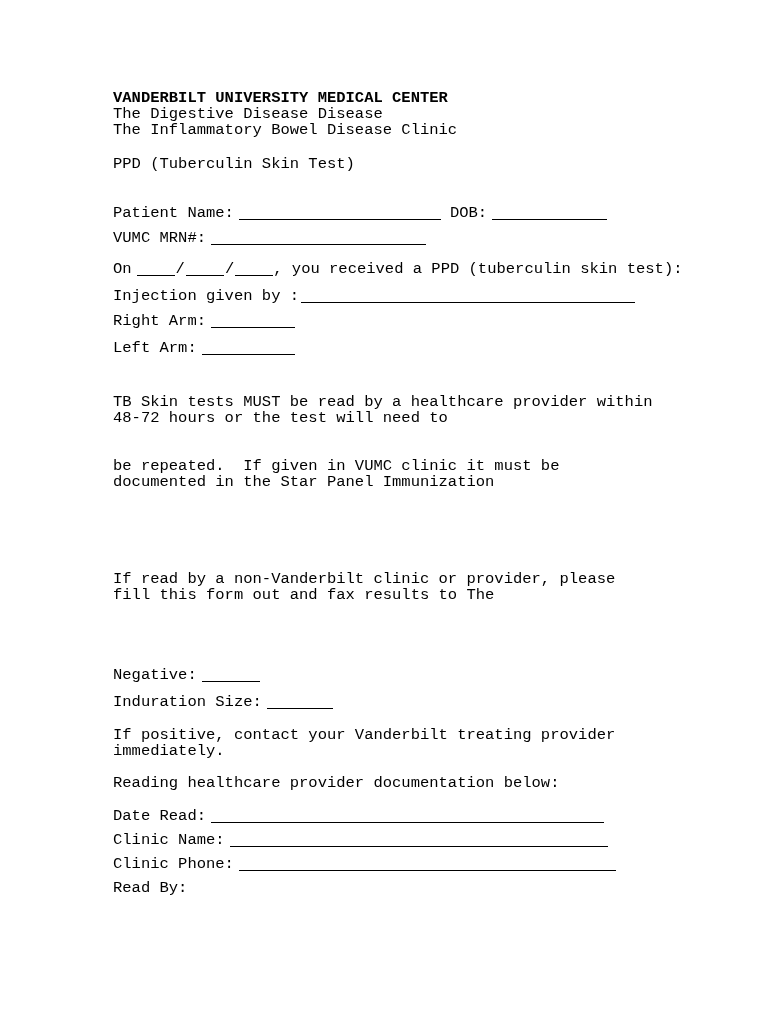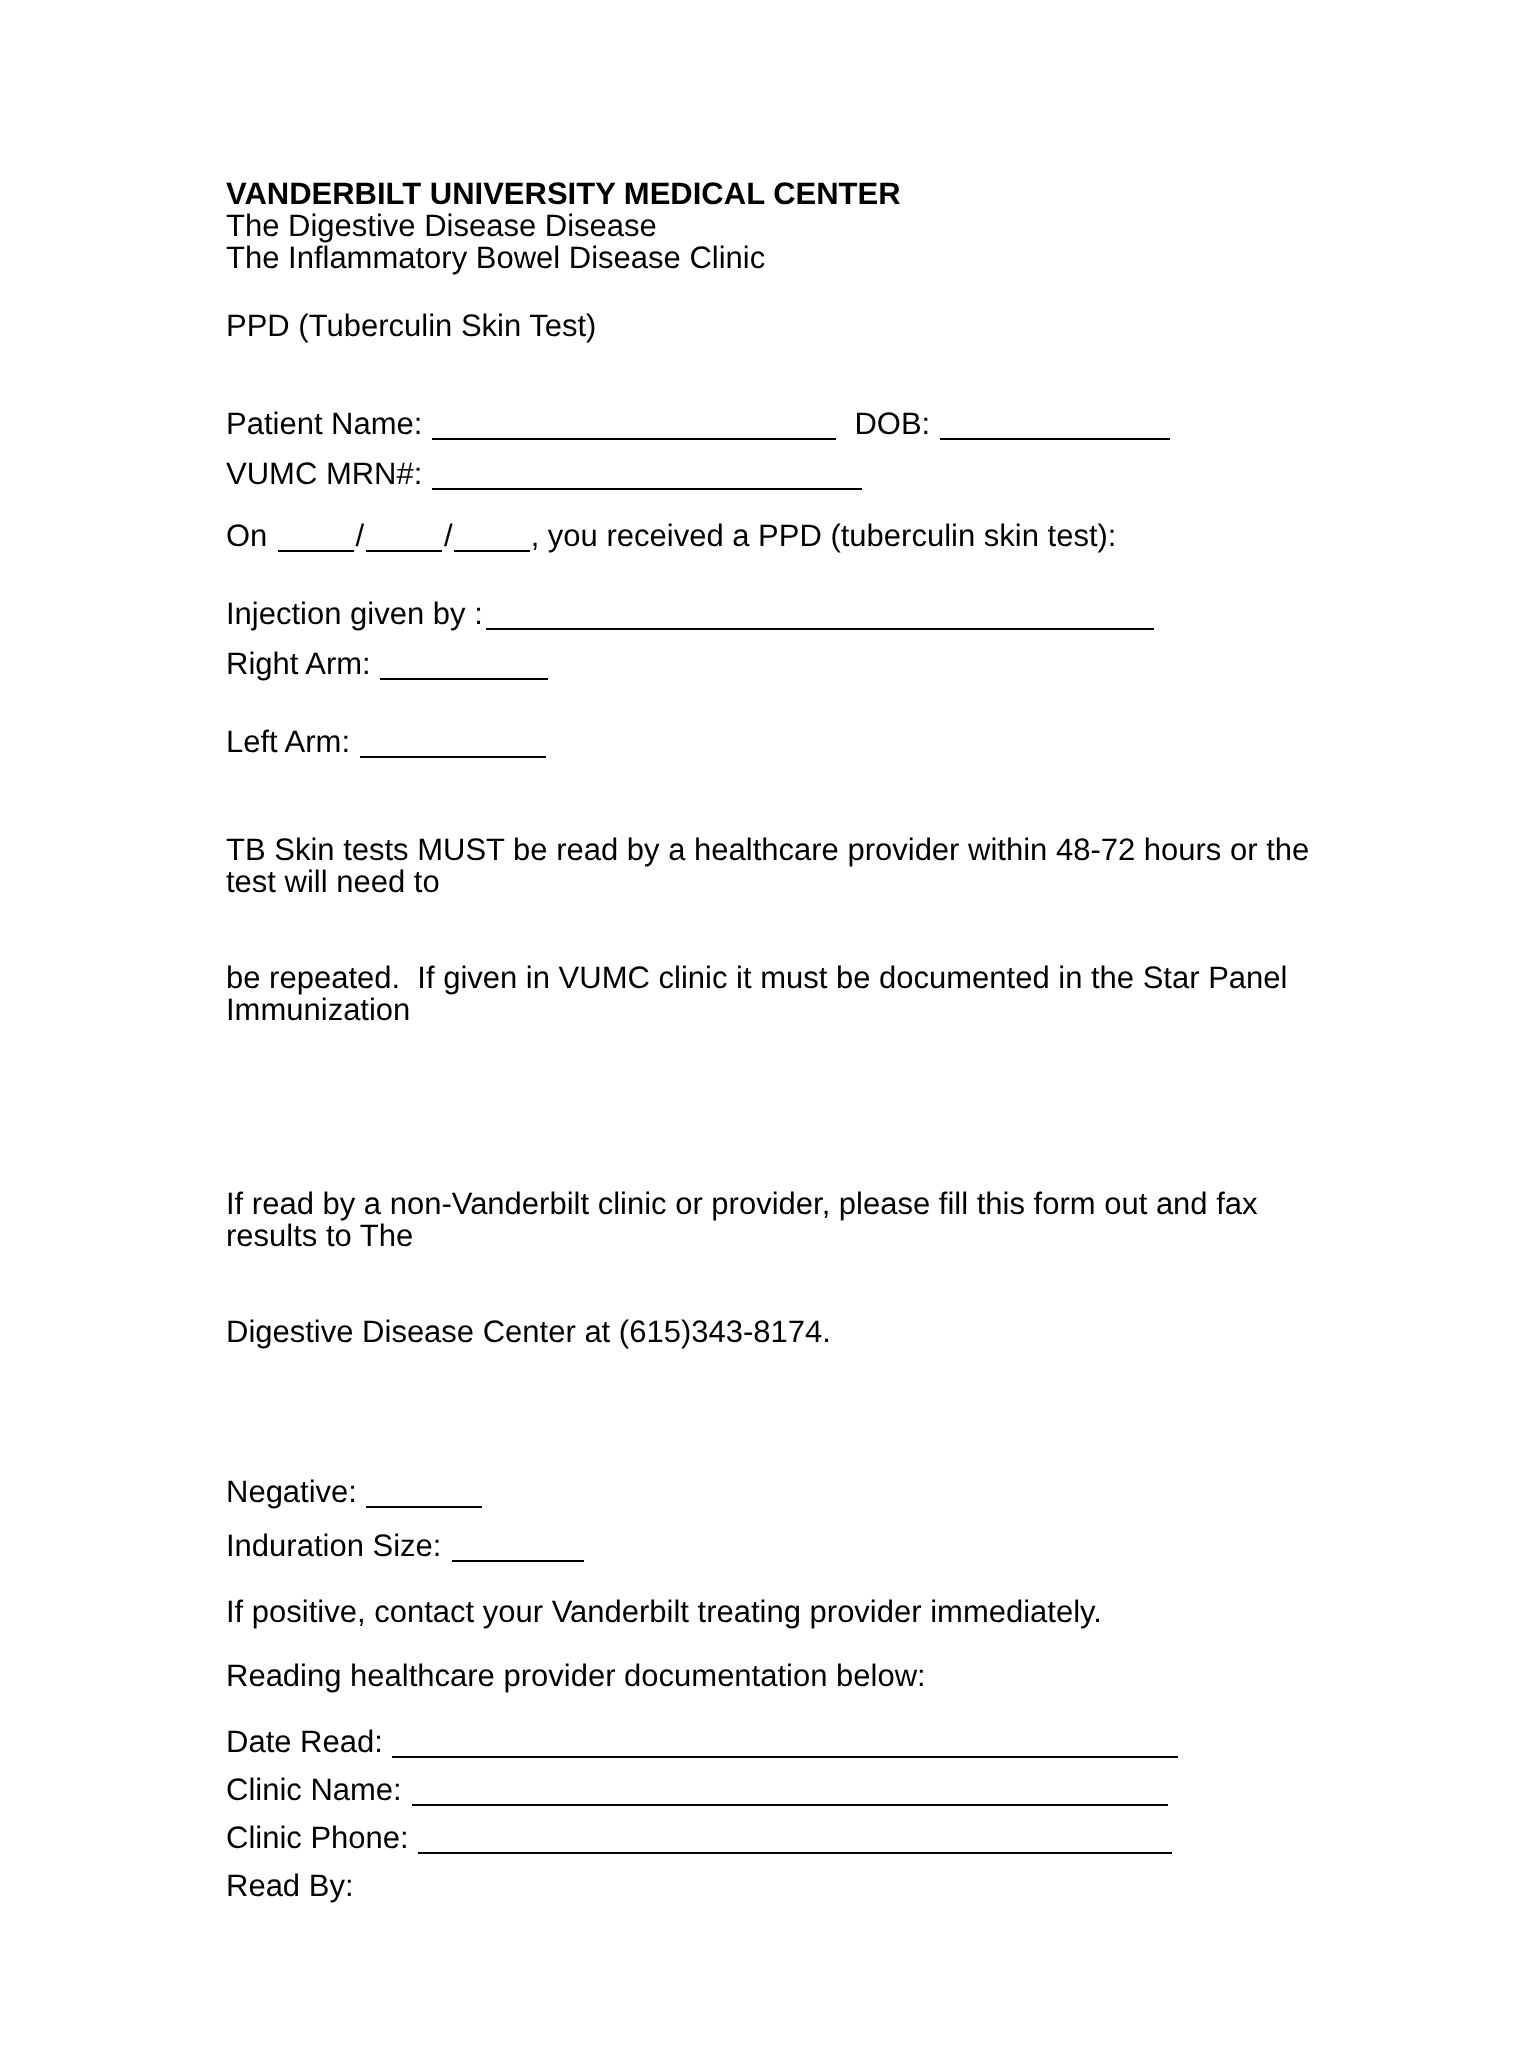--- a/index.html
+++ b/index.html
@@ -3,21 +3,21 @@
 <meta charset="utf-8">
 <style>
   html, body { margin: 0; padding: 0; background: #ffffff; }
   .page {
     position: relative;
     width: 770px;
     height: 1024px;
     background: #ffffff;
     box-sizing: border-box;
     padding: 90px 80px 0 113px;
-    font-family: Liberation Sans, sans-serif;
+    font-family: Liberation Mono, monospace;
     font-size: 15.5px;
     line-height: 16px;
     color: #000000;
     overflow: hidden;
   }
   .bold { font-weight: bold; }
   .row { white-space: nowrap; }
   .para { white-space: pre-wrap; max-width: 545px; }
 
   
@@ -30,21 +30,21 @@
   }
   .bl.tight { margin-left: 0; }
   .sep { margin: 0 1px; }
   .gap2 { margin-left: 9px; }
 
   
   .mt18 { margin-top: 18px; }
   .mt33 { margin-top: 33px; }
   .mt9  { margin-top: 9px; }
   .mt15 { margin-top: 15px; }
-  .mt10 { margin-top: 23px; }
+  .mt10 { margin-top: 11px; }
   .mt6  { margin-top: 6px; }
   .mt17 { margin-top: 17px; }
   .mt19 { margin-top: 19px; }
   .mt20 { margin-top: 32px; }
   .mt1  { margin-top: 1px; }
   .mt11 { margin-top: 11px; }
   .mt16 { margin-top: 16px; }
   .mt8  { margin-top: 8px; }
 
   
@@ -86,21 +86,20 @@
 
   <div class="row mt10"><span>Left Arm:</span><span class="bl f-la"></span></div>
 
   <div class="para mt6">
     <div>TB Skin tests MUST be read by a healthcare provider within 48-72 hours or the test will need to</div>
     <div>be repeated.  If given in VUMC clinic it must be documented in the Star Panel Immunization</div>
   </div>
 
   <div class="para mt17">
     <div>If read by a non-Vanderbilt clinic or provider, please fill this form out and fax results to The</div>
-    <div>Digestive Disease Center at (615)343-8174.</div>
   </div>
 
 
   <div class="row mt20"><span>Negative:</span><span class="bl f-neg"></span></div>
 
 
   <div class="row mt11"><span>Induration Size:</span><span class="bl f-ind"></span></div>
 
   <div class="mt17">If positive, contact your Vanderbilt treating provider immediately.</div>
 

